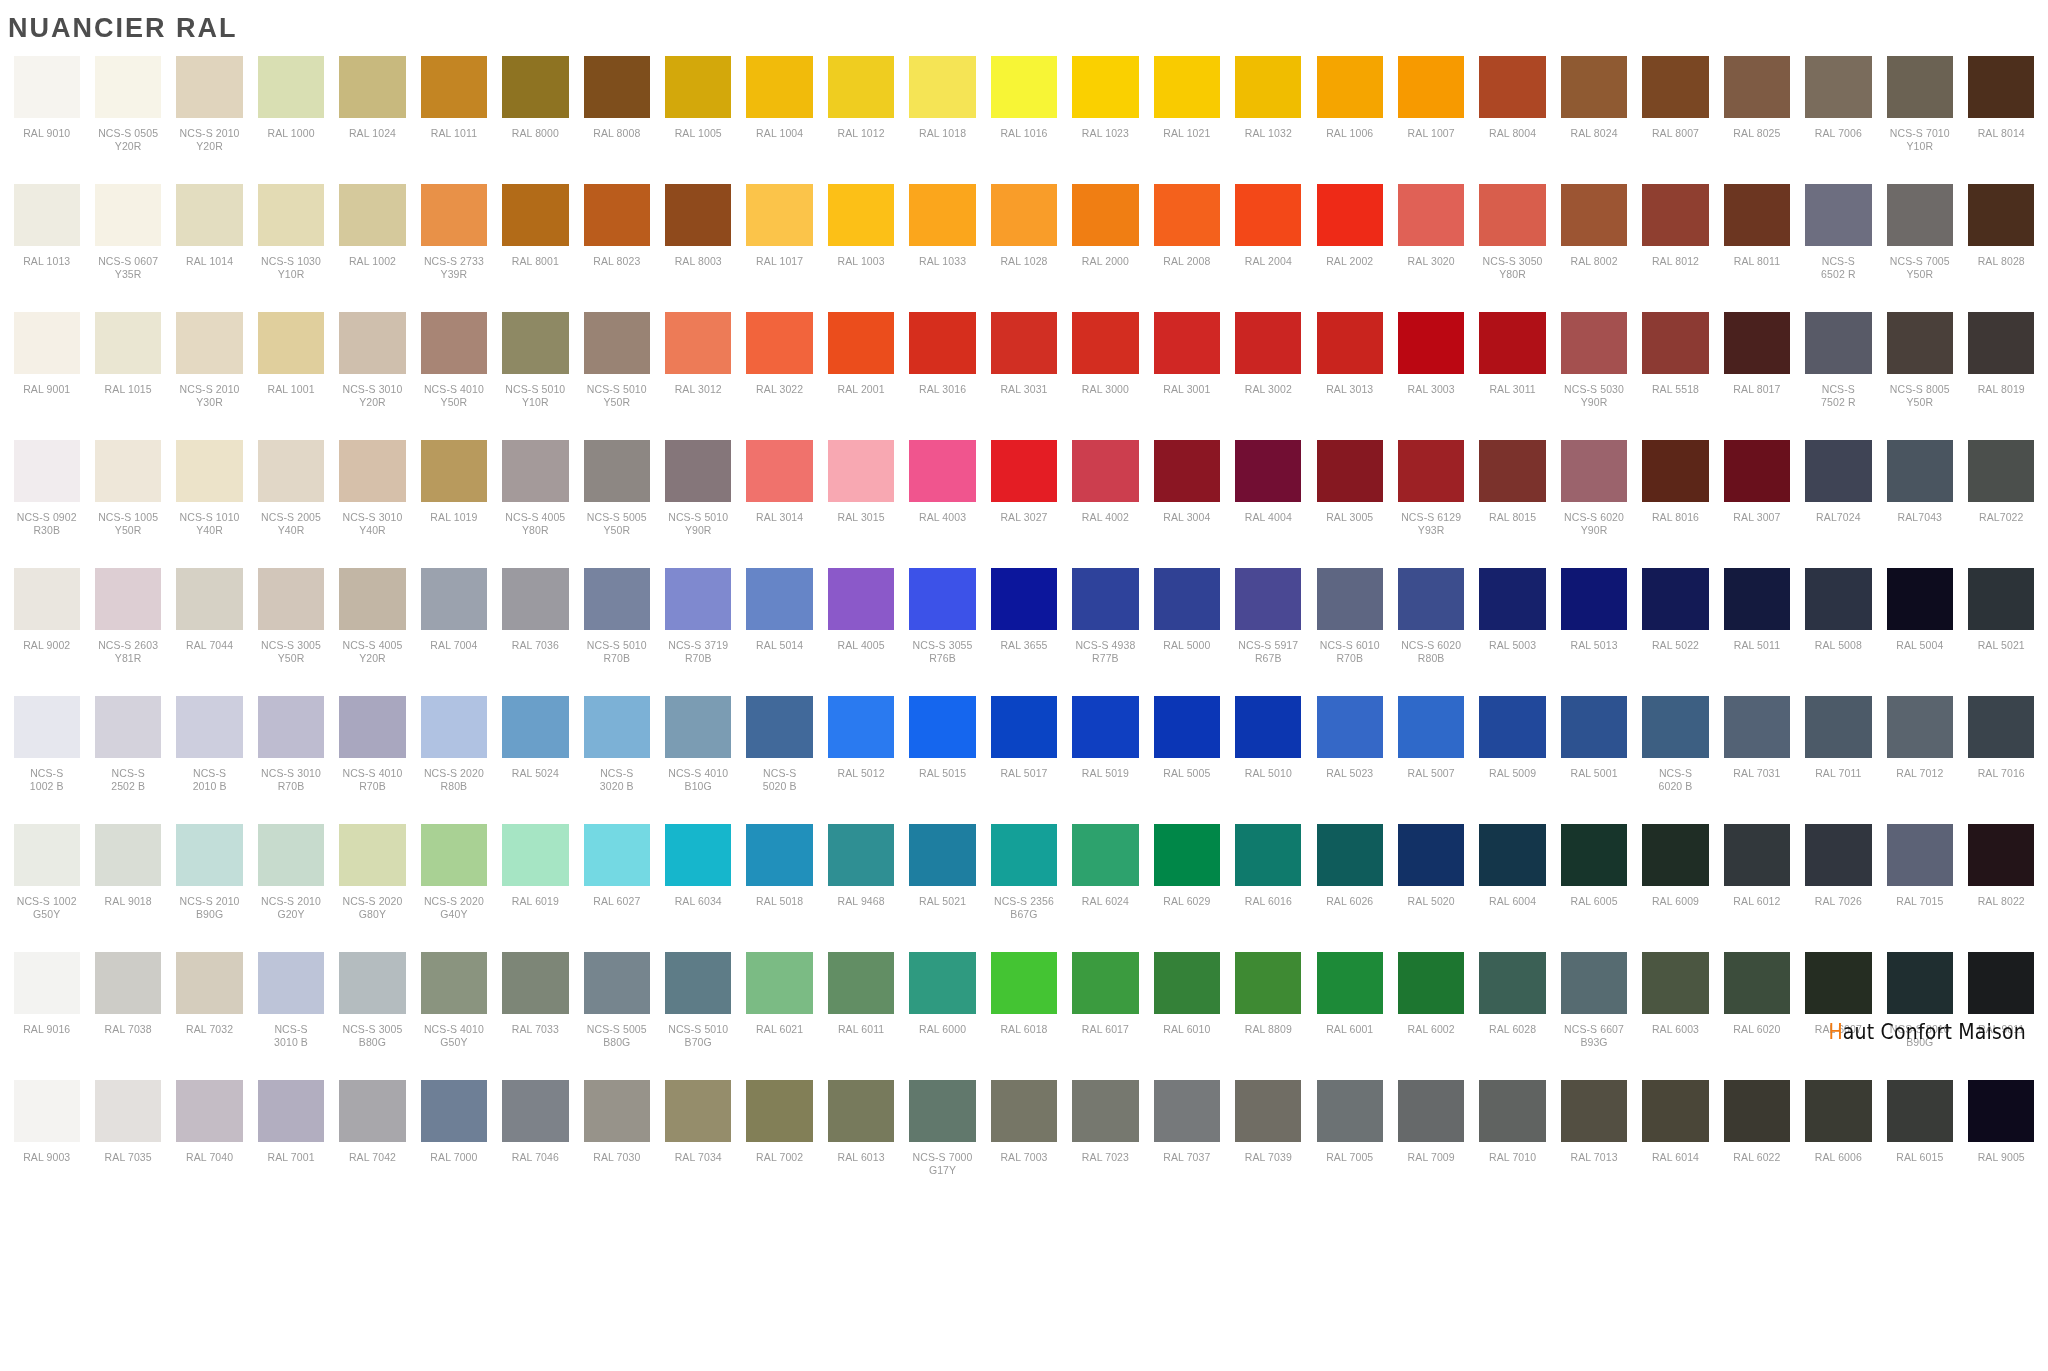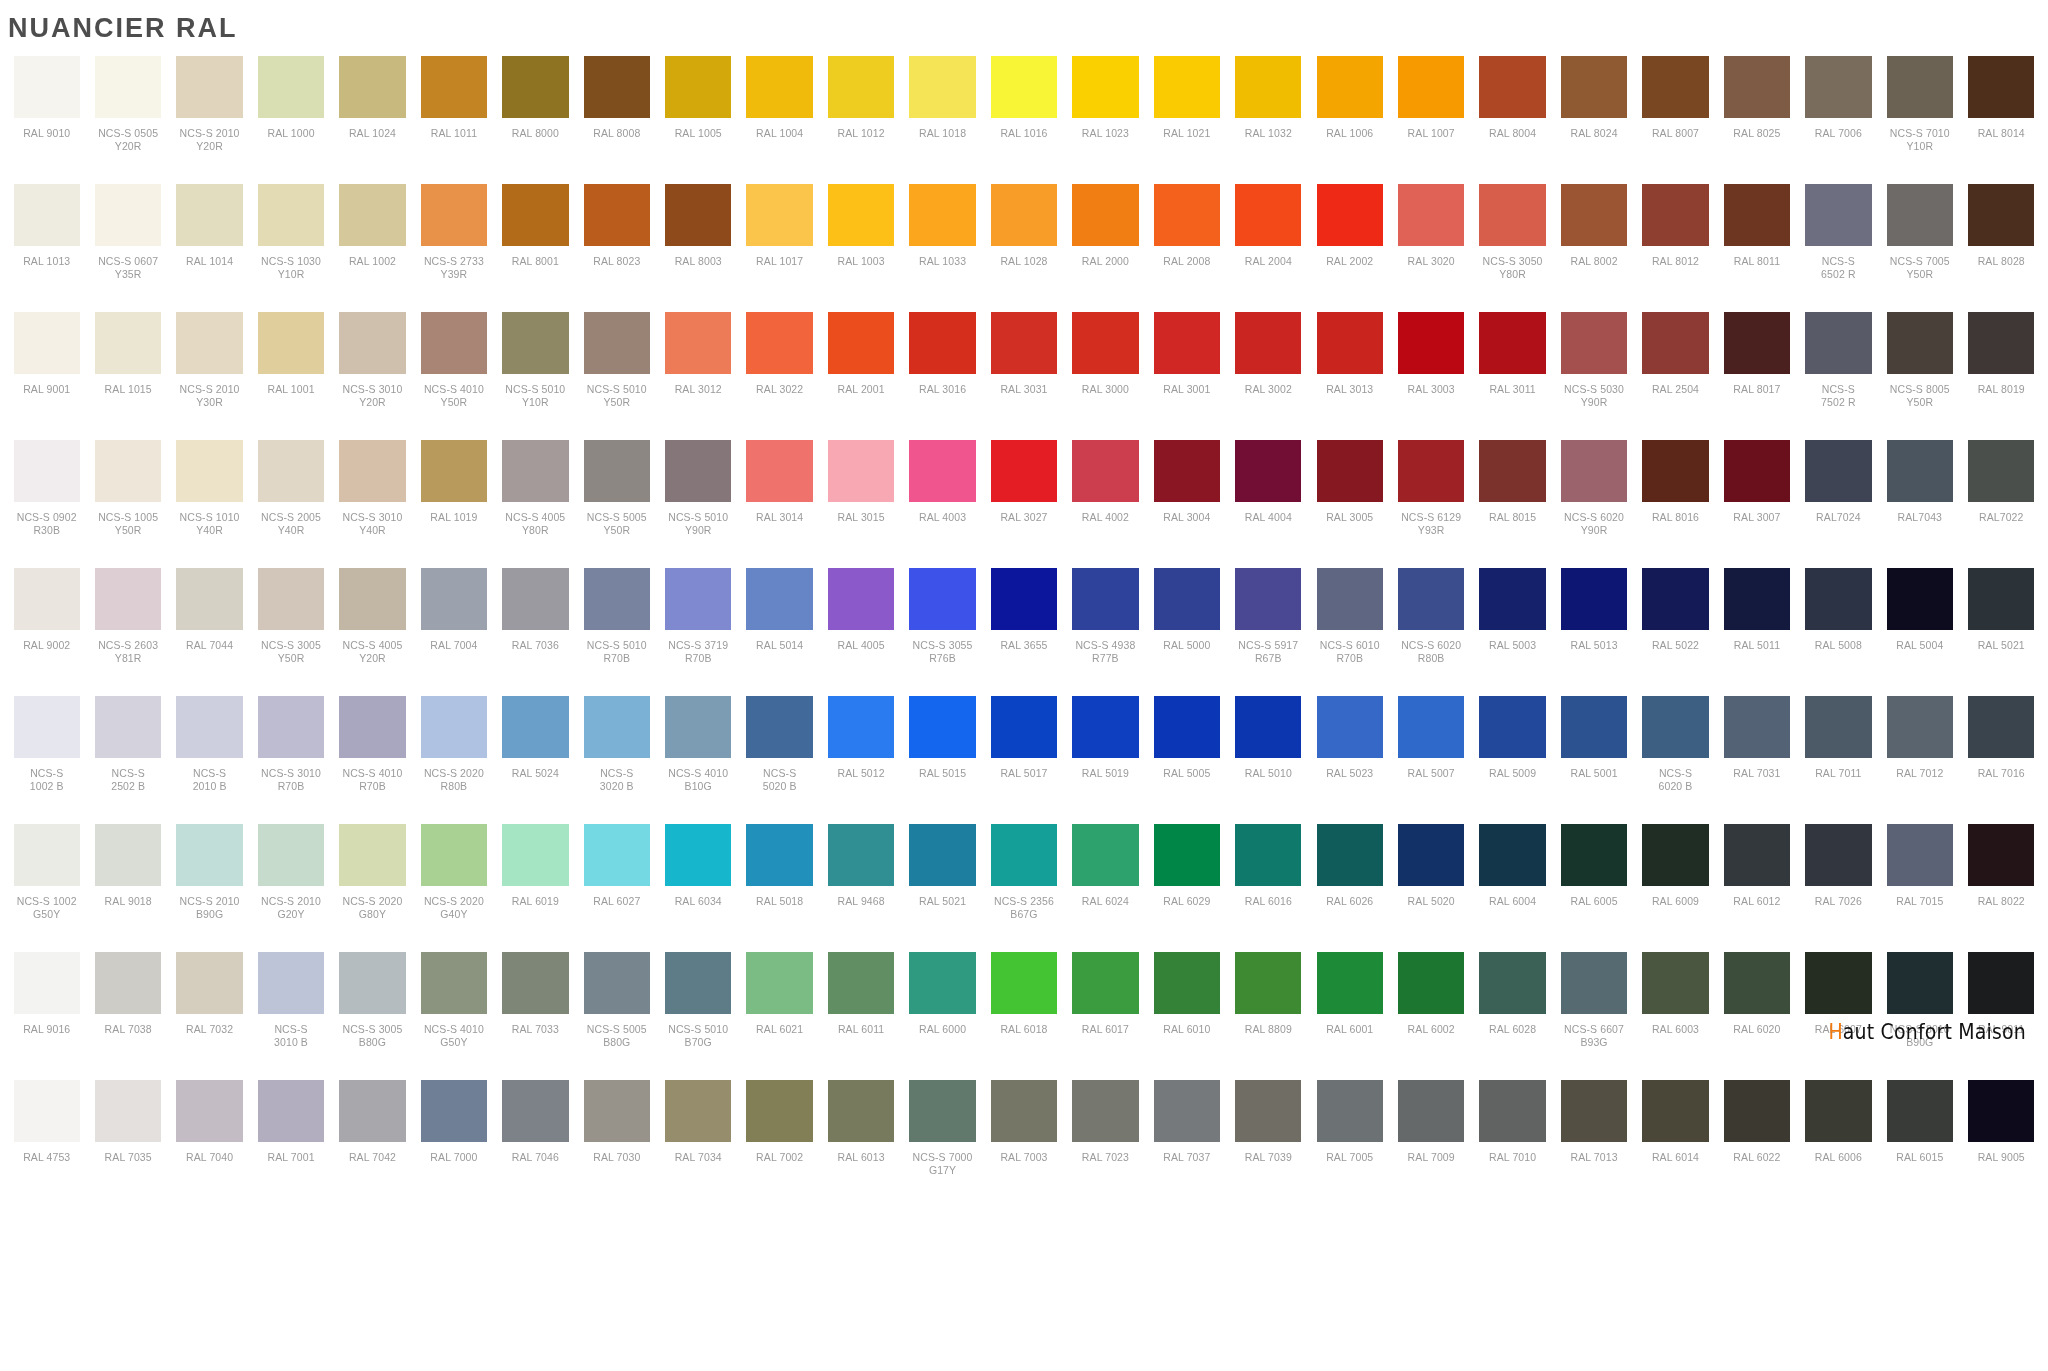--- a/index.html
+++ b/index.html
@@ -393,21 +393,21 @@
           <div class="swatch" style="background-color: rgb(176, 16, 23);"></div>
           <div class="label">RAL 3011</div>
         </div>
         <div class="cell">
           <div class="swatch" style="background-color: rgb(164, 80, 79);"></div>
           <div class="label">NCS-S 5030
 Y90R</div>
         </div>
         <div class="cell">
           <div class="swatch" style="background-color: rgb(140, 58, 51);"></div>
-          <div class="label">RAL 2504</div>
+          <div class="label">RAL 5518</div>
         </div>
         <div class="cell">
           <div class="swatch" style="background-color: rgb(74, 33, 30);"></div>
           <div class="label">RAL 8017</div>
         </div>
         <div class="cell">
           <div class="swatch" style="background-color: rgb(88, 90, 103);"></div>
           <div class="label">NCS-S
 7502 R</div>
         </div>
@@ -970,21 +970,21 @@
 B90G</div>
         </div>
         <div class="cell">
           <div class="swatch" style="background-color: rgb(26, 28, 30);"></div>
           <div class="label">RAL 9011</div>
         </div>
       </div>
       <div class="row">
         <div class="cell">
           <div class="swatch" style="background-color: rgb(244, 243, 241);"></div>
-          <div class="label">RAL 4753</div>
+          <div class="label">RAL 9003</div>
         </div>
         <div class="cell">
           <div class="swatch" style="background-color: rgb(227, 224, 221);"></div>
           <div class="label">RAL 7035</div>
         </div>
         <div class="cell">
           <div class="swatch" style="background-color: rgb(196, 188, 197);"></div>
           <div class="label">RAL 7040</div>
         </div>
         <div class="cell">

